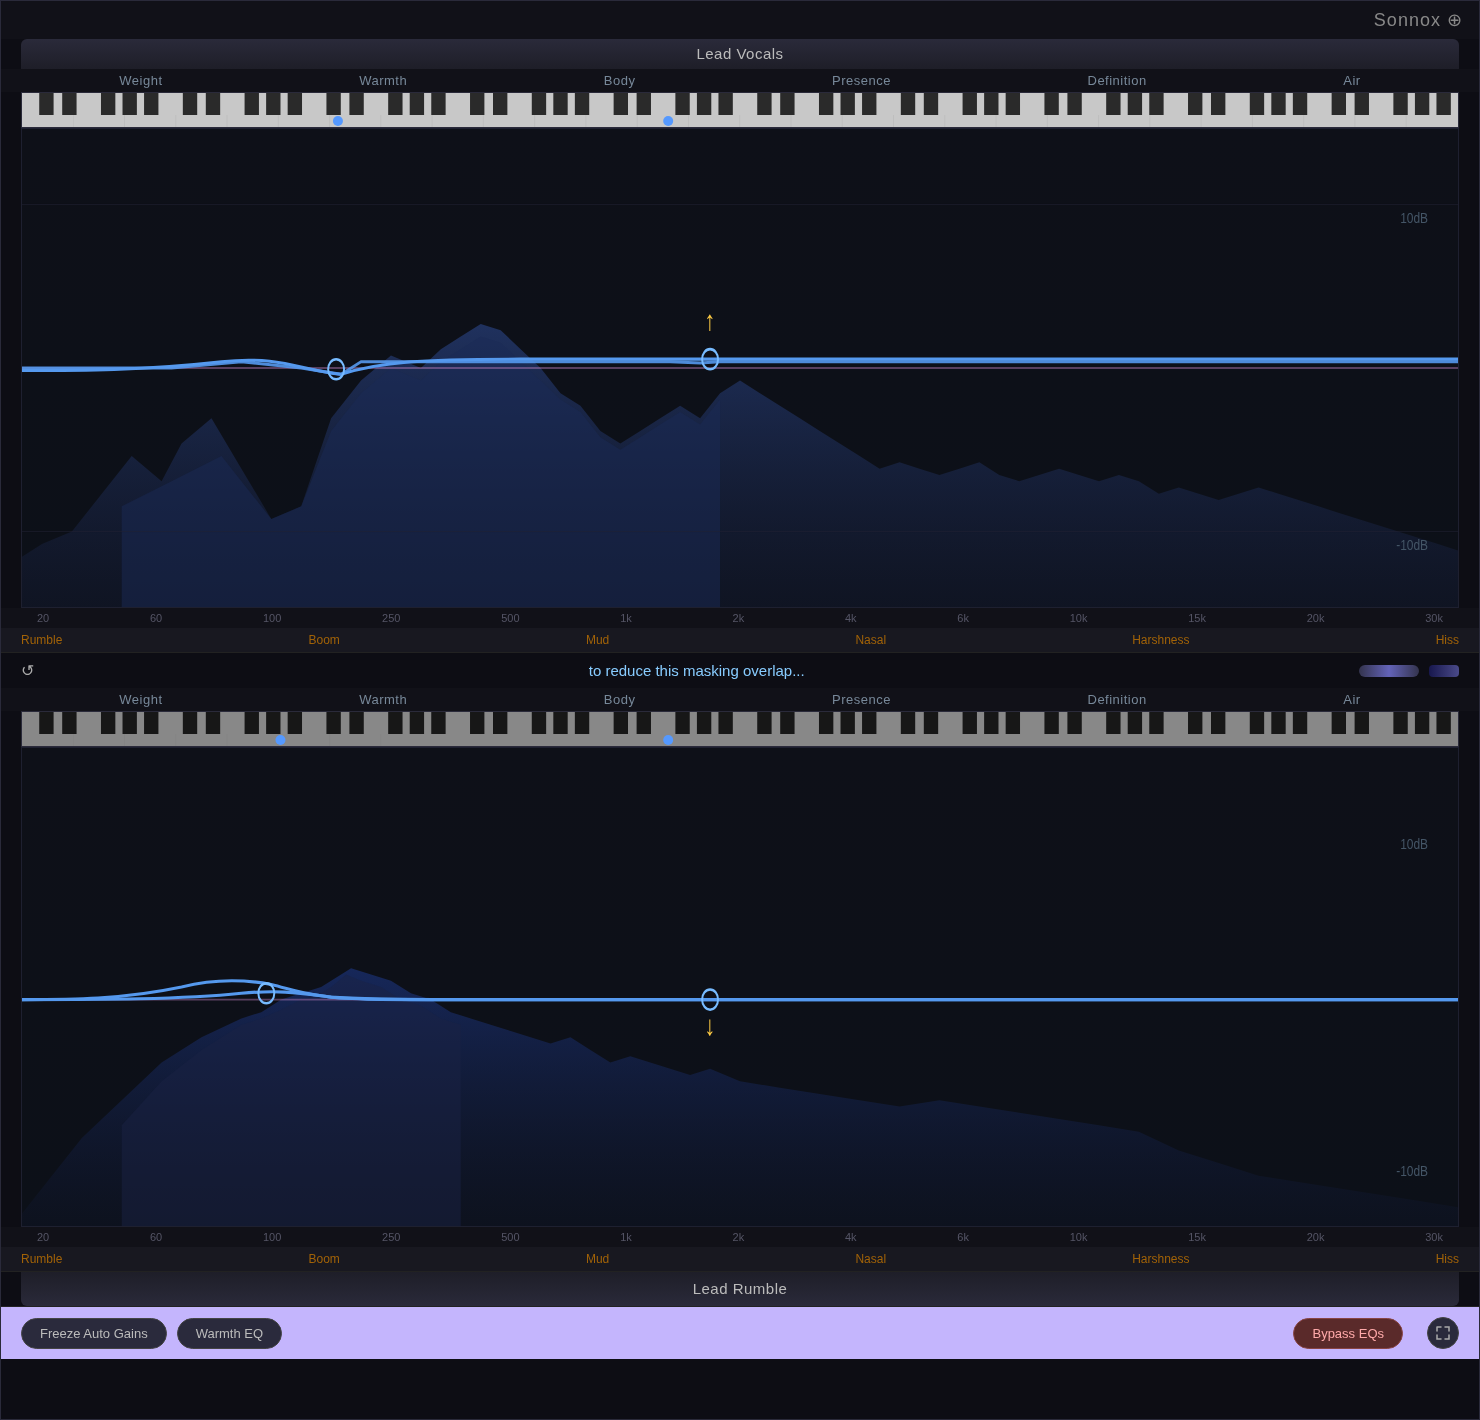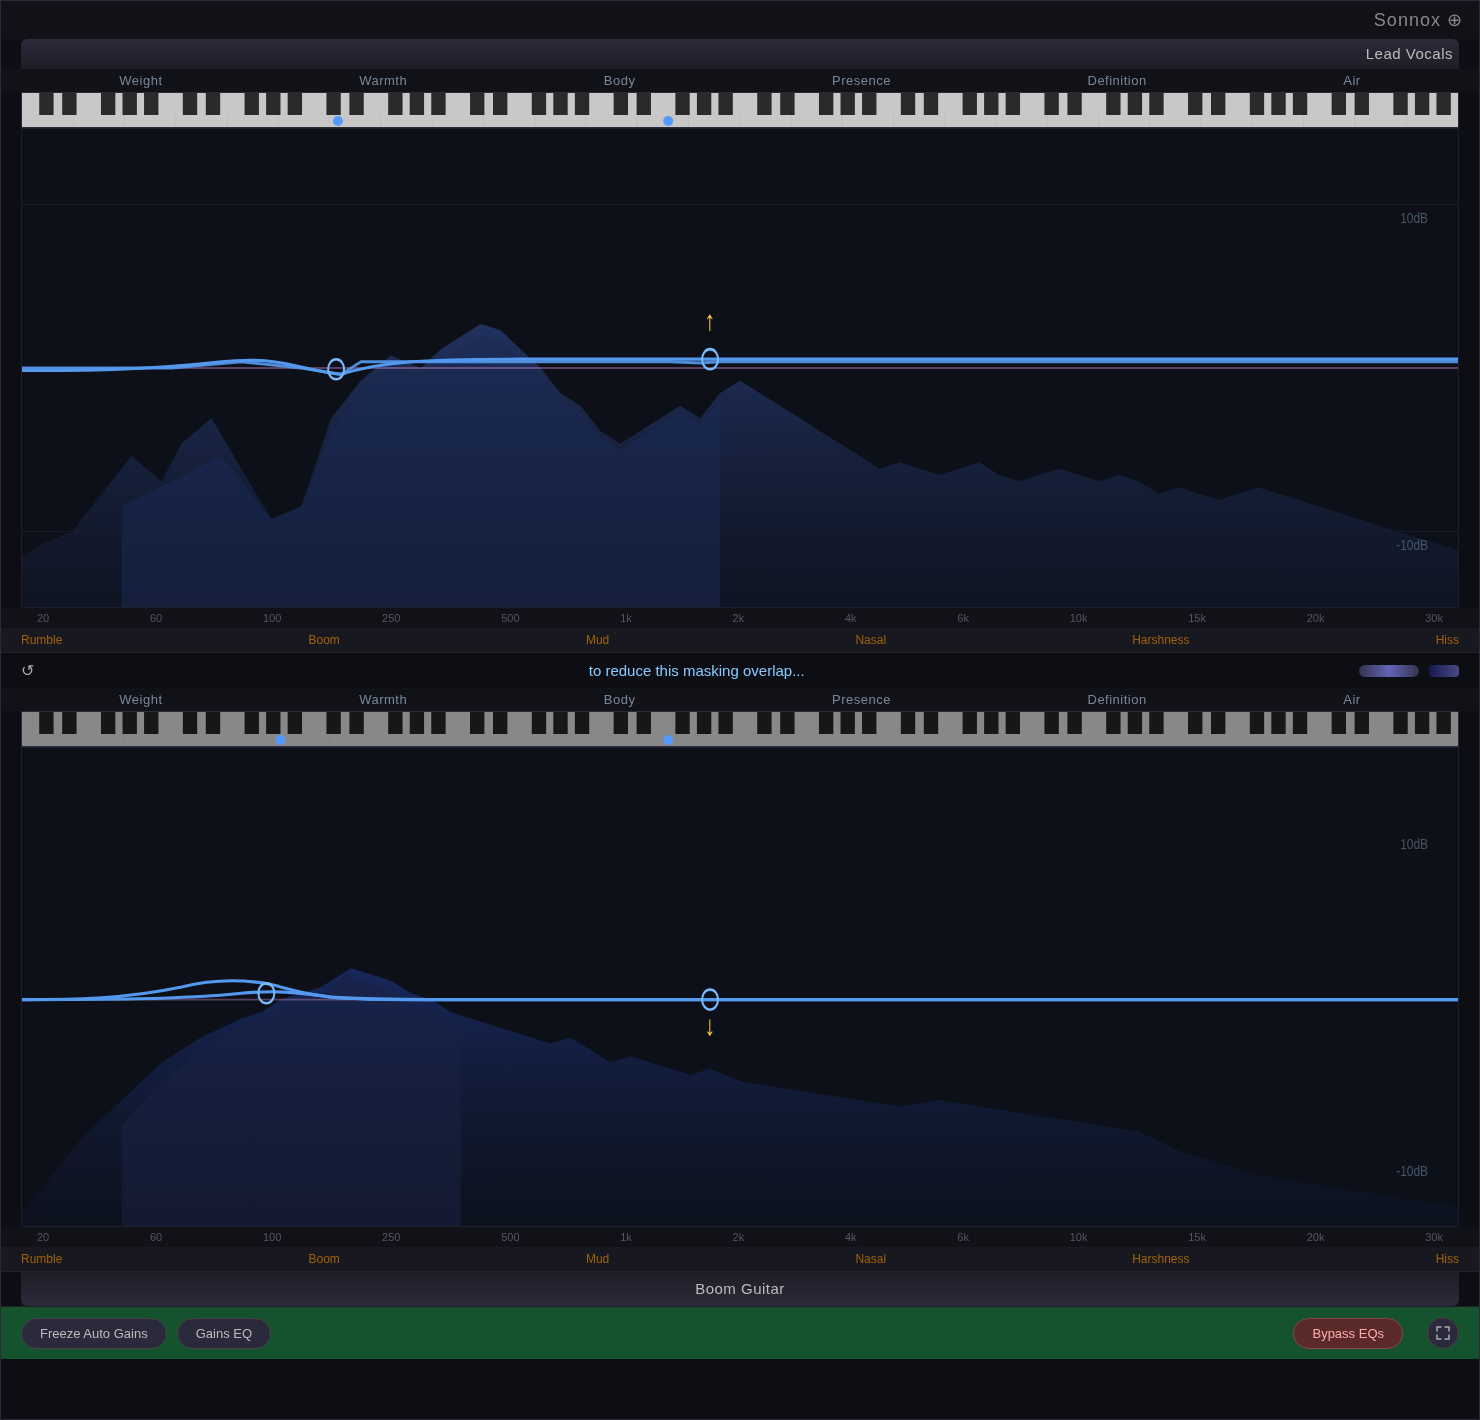--- a/index.html
+++ b/index.html
@@ -102,21 +102,21 @@
       border-radius: 6px;
       opacity: 0.7;
     }
 
     
     .bottom-toolbar {
       display: flex;
       justify-content: space-between;
       align-items: center;
       padding: 10px 20px;
-      background: #14532d;
+      background: #c4b5fd;
       border-top: 1px solid #222;
     }
     .toolbar-left {
       display: flex;
       gap: 10px;
     }
     .toolbar-btn {
       background: #2a2a3c;
       border: 1px solid #444;
       border-radius: 16px;
@@ -186,21 +186,21 @@
 
 <div class="app-container">
 
   <div class="top-header">
     <div style="flex:1"></div>
     <div class="sonnox-logo">Sonnox ⊕</div>
   </div>
 
   <div class="section-wrapper">
 
-    <div style="text-align:right; padding: 6px; background: linear-gradient(to bottom, #2a2a3a, #1e1e28); margin: 0 20px; border-radius: 6px 6px 0 0;">
+    <div style="text-align:center; padding: 6px; background: linear-gradient(to bottom, #2a2a3a, #1e1e28); margin: 0 20px; border-radius: 6px 6px 0 0;">
       <span style="font-size:15px; color:#bbb; letter-spacing:0.5px;">Lead Vocals</span>
     </div>
 
     <div class="keyboard-header">
       <span class="kb-label">Weight</span>
       <span class="kb-label">Warmth</span>
       <span class="kb-label">Body</span>
       <span class="kb-label">Presence</span>
       <span class="kb-label">Definition</span>
       <span class="kb-label">Air</span>
@@ -542,28 +542,28 @@
     <div class="category-labels">
       <span class="cat-label">Rumble</span>
       <span class="cat-label">Boom</span>
       <span class="cat-label">Mud</span>
       <span class="cat-label">Nasal</span>
       <span class="cat-label">Harshness</span>
       <span class="cat-label">Hiss</span>
     </div>
 
     <div style="text-align:center; padding: 8px; background: linear-gradient(to top, #2a2a3a, #1e1e28); margin: 0 20px; border-radius: 0 0 6px 6px;">
-      <span style="font-size:15px; color:#bbb; letter-spacing:0.5px;">Boom Guitar</span>
+      <span style="font-size:15px; color:#bbb; letter-spacing:0.5px;">Lead Rumble</span>
     </div>
   </div>
 
   <div class="bottom-toolbar">
     <div class="toolbar-left">
       <button class="toolbar-btn">Freeze Auto Gains</button>
-      <button class="toolbar-btn">Gains EQ</button>
+      <button class="toolbar-btn">Warmth EQ</button>
     </div>
     <div class="toolbar-right">
       <button class="bypass-btn">Bypass EQs</button>
       <div class="icon-btn">
         <svg width="14" height="14" viewBox="0 0 14 14" fill="none" xmlns="http://www.w3.org/2000/svg">
           <path d="M1,1 L5,1 M1,1 L1,5 M9,1 L13,1 L13,5 M1,9 L1,13 L5,13 M9,13 L13,13 L13,9" stroke="#aaa" stroke-width="1.5" stroke-linecap="round"></path>
         </svg>
       </div>
     </div>
   </div>

